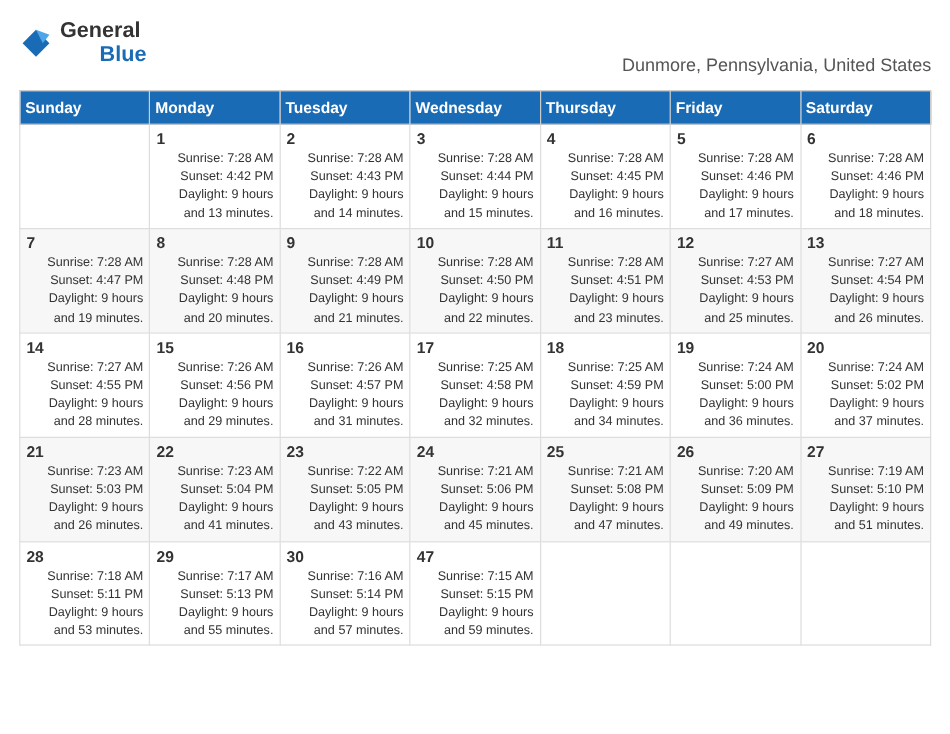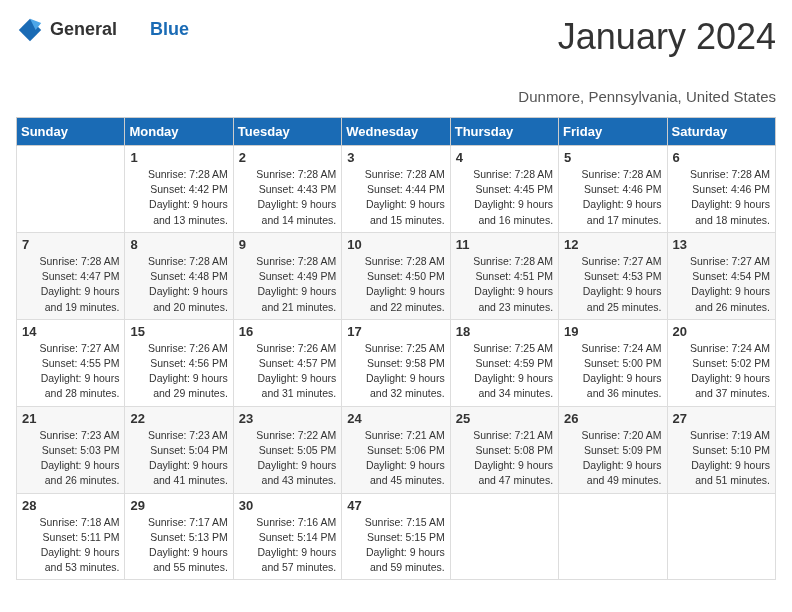--- a/index.html
+++ b/index.html
@@ -16,20 +16,21 @@
       align-items: flex-start;
       margin-bottom: 12px;
     }
     .logo {
       display: flex;
       align-items: center;
       gap: 6px;
     }
     .logo-text {
       display: flex;
+      flex-direction: column;
       line-height: 1.1;
     }
     .logo-general {
       font-size: 18px;
       font-weight: bold;
       color: #333;
     }
     .logo-blue {
       font-size: 18px;
       font-weight: bold;
@@ -100,21 +101,20 @@
     <svg class="logo-icon" viewBox="0 0 40 40">
       <polygon points="20,4 36,20 20,36 4,20" fill="#1a6bb5"></polygon>
       <polygon points="20,4 36,10 28,20" fill="#4da6e8"></polygon>
     </svg>
     <div class="logo-text">
       <span class="logo-general">General</span>
       <span class="logo-blue">Blue</span>
     </div>
   </div>
   <div class="title-block">
-    <div class="month-title">January 2024</div>
     <div class="location">Dunmore, Pennsylvania, United States</div>
   </div>
 </div>
 
 <table>
   <thead>
     <tr>
     <th>Sunday</th>
         <th>Monday</th>
         <th>Tuesday</th>
@@ -256,21 +256,21 @@
         <div class="cell-info">
           <span>Sunrise: 7:26 AM</span><br>
           <span>Sunset: 4:57 PM</span><br>
           <span>Daylight: 9 hours and 31 minutes.</span>
         </div>
         </td>
         <td>
           <span class="day-num">17</span>
         <div class="cell-info">
           <span>Sunrise: 7:25 AM</span><br>
-          <span>Sunset: 9:58 PM</span><br>
+          <span>Sunset: 4:58 PM</span><br>
           <span>Daylight: 9 hours and 32 minutes.</span>
         </div>
         </td>
         <td>
           <span class="day-num">18</span>
         <div class="cell-info">
           <span>Sunrise: 7:25 AM</span><br>
           <span>Sunset: 4:59 PM</span><br>
           <span>Daylight: 9 hours and 34 minutes.</span>
         </div>

